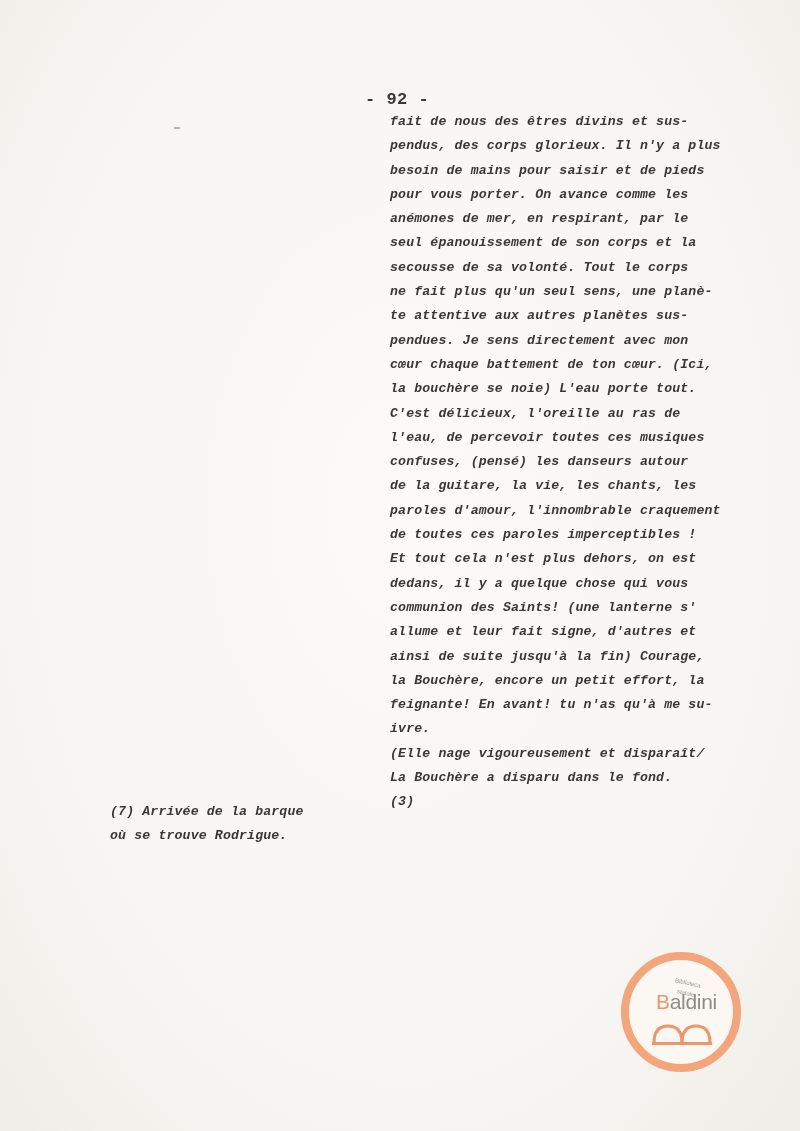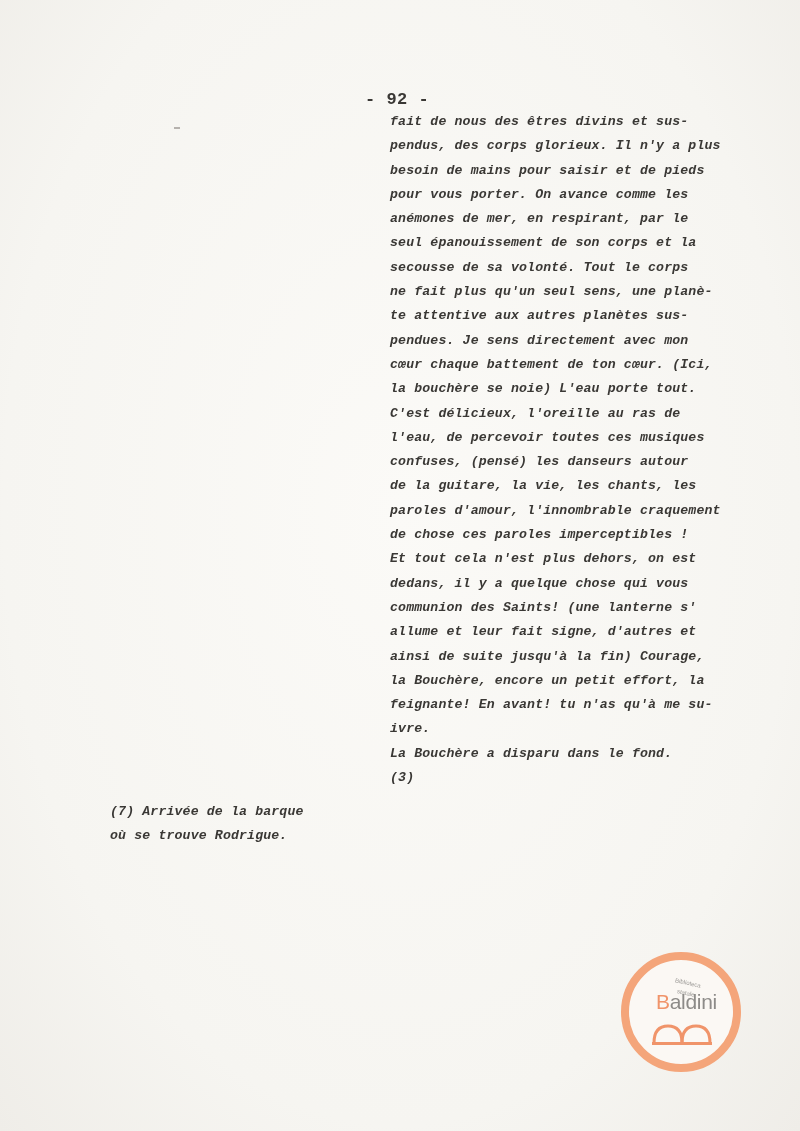--- a/index.html
+++ b/index.html
@@ -122,29 +122,30 @@
     <div class="line">ne fait plus qu'un seul sens, une planè-</div>
     <div class="line">te attentive aux autres planètes sus-</div>
     <div class="line">pendues. Je sens directement avec mon</div>
     <div class="line">cœur chaque battement de ton cœur. (Ici,</div>
     <div class="line">la bouchère se noie) L'eau porte tout.</div>
     <div class="line">C'est délicieux, l'oreille au ras de</div>
     <div class="line">l'eau, de percevoir toutes ces musiques</div>
     <div class="line">confuses, (pensé) les danseurs autour</div>
     <div class="line">de la guitare, la vie, les chants, les</div>
     <div class="line">paroles d'amour, l'innombrable craquement</div>
-    <div class="line">de chose ces paroles imperceptibles !</div>
+    <div class="line">de toutes ces paroles imperceptibles !</div>
     <div class="line">Et tout cela n'est plus dehors, on est</div>
     <div class="line">dedans, il y a quelque chose qui vous</div>
     <div class="line">communion des Saints! (une lanterne s'</div>
     <div class="line">allume et leur fait signe, d'autres et</div>
     <div class="line">ainsi de suite jusqu'à la fin) Courage,</div>
     <div class="line">la Bouchère, encore un petit effort, la</div>
     <div class="line">feignante! En avant! tu n'as qu'à me su-</div>
     <div class="line">ivre.</div>
+    <div class="line">(Elle nage vigoureusement et disparaît/</div>
     <div class="line">La Bouchère a disparu dans le fond.</div>
     <div class="line">(3)</div>
   </div>
 
   <div class="footnote">
     <div class="line">(7) Arrivée de la barque</div>
     <div class="line">où se trouve Rodrigue.</div>
   </div>
 
   <div class="logo">

